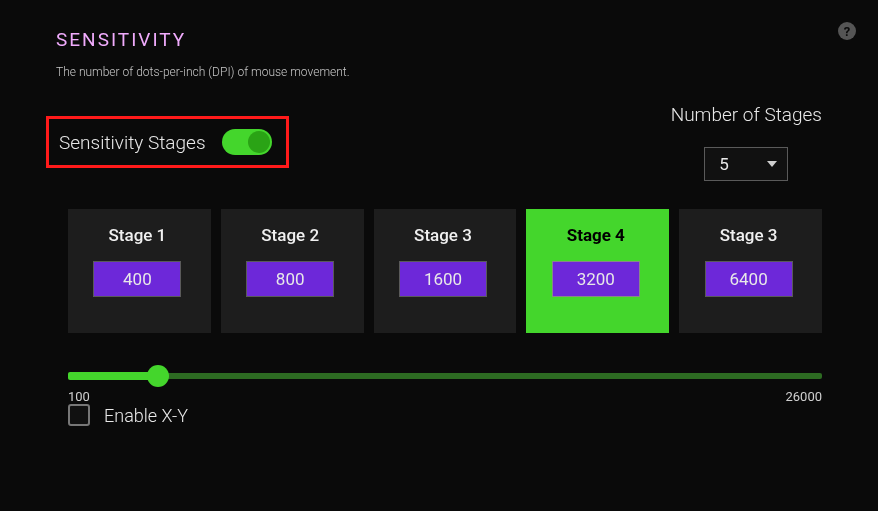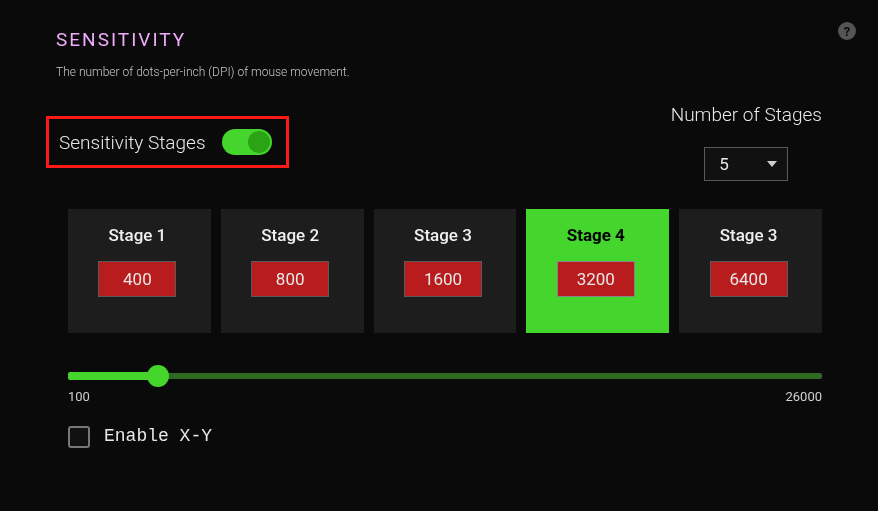--- a/index.html
+++ b/index.html
@@ -130,23 +130,23 @@
     background: #44d62c;
   }
   .stage-label {
     color: #f0f0f0;
     font-size: 17px;
     font-weight: 500;
     margin-bottom: 16px;
   }
   .stage.active .stage-label { color: #000000; font-weight: 700; }
   .stage-input {
-    width: 78px;
+    width: 88px;
     height: 36px;
-    background: #b91c1c;
+    background: #6d28d9;
     border: 1px solid #5a5a5a;
     color: #e8e8e8;
     text-align: center;
     font-size: 17px;
     font-family: inherit;
   }
   .stage.active .stage-input { border-color: #888; text-align: center; }
   .slider-wrap {
     padding-left: 12px;
     margin-bottom: 6px;
@@ -176,24 +176,23 @@
   .slider-labels {
     display: flex;
     justify-content: space-between;
     margin-top: 10px;
     color: #d0d0d0;
     font-size: 13px;
     padding-left: 12px;
   }
   .enable-xy {
     display: flex;
+    align-items: center;
     gap: 14px;
-    margin-top: 22px;
-    padding-left: 12px;
-    font-family: Liberation Mono, monospace;
+    padding-left: 12px;
   }
   .checkbox {
     width: 22px; height: 22px;
     border: 2px solid #777;
     border-radius: 3px;
     background: #111;
     cursor: pointer;
   }
   .enable-xy-label {
     color: #e8e8e8;

